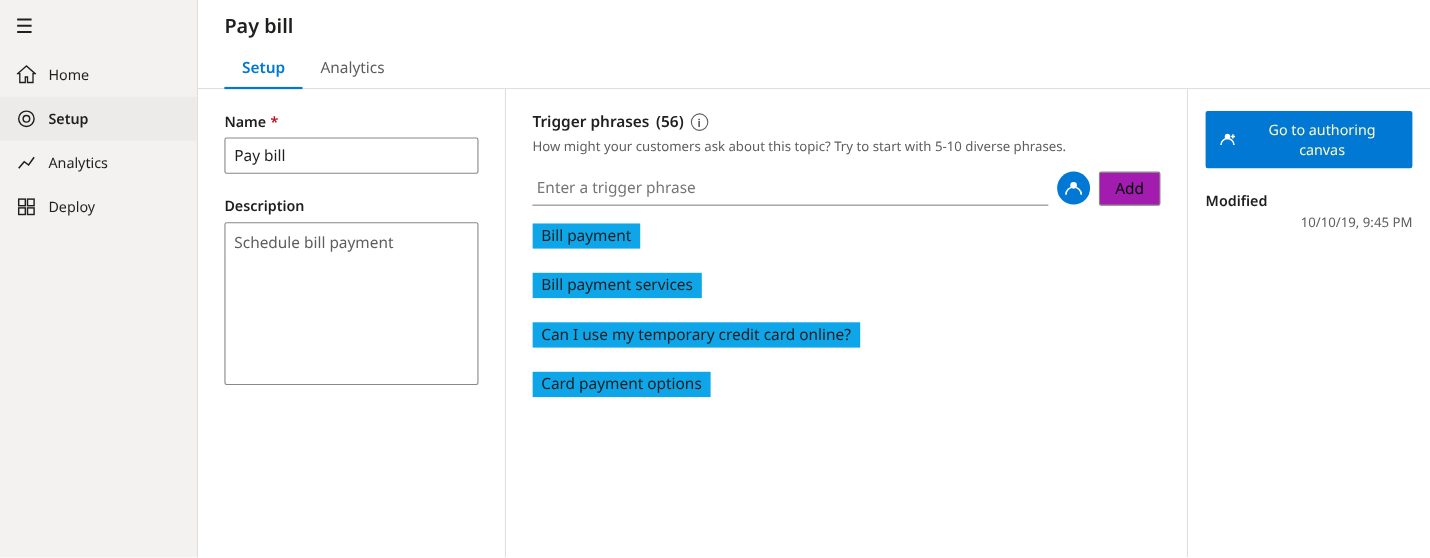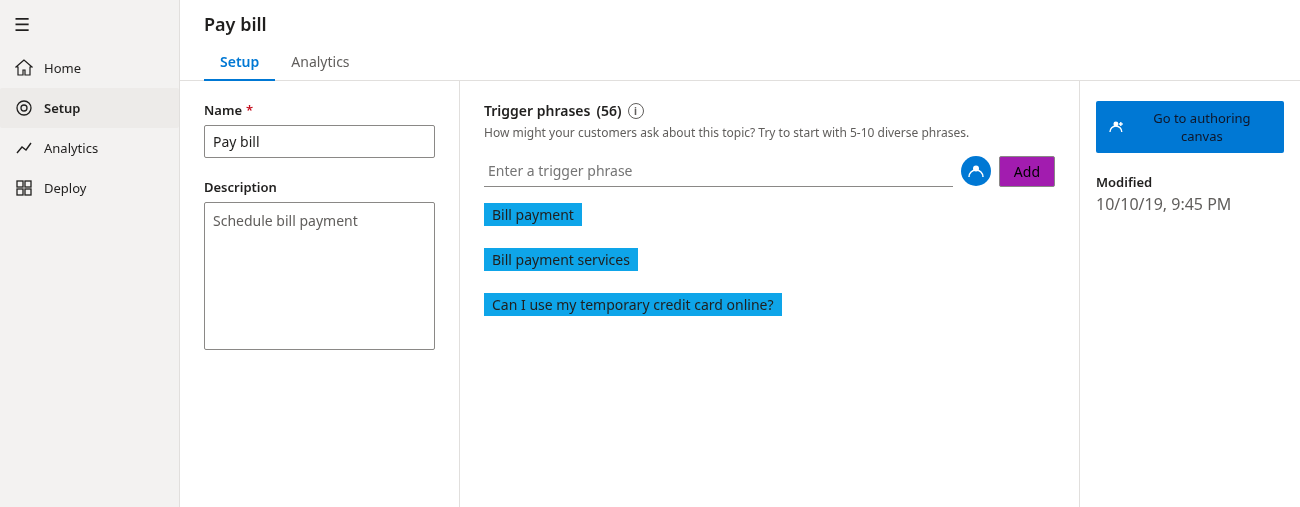--- a/index.html
+++ b/index.html
@@ -196,36 +196,36 @@
     }
 
     
     .right-panel {
       width: 220px;
       min-width: 220px;
       padding: 20px 16px;
     }
     .authoring-btn {
       background: #0078d4;
-      color: #0f172a;
+      color: #fef9c3;
       border: none;
       padding: 8px 12px;
       font-size: 13px;
       font-family: inherit;
       cursor: pointer;
       border-radius: 2px;
       width: 100%;
       display: flex;
       align-items: center;
       justify-content: center;
       gap: 8px;
       margin-bottom: 20px;
     }
     .modified-label { font-size: 13px; font-weight: 600; margin-bottom: 2px; }
-    .modified-value { font-size: 16px; color: #605e5c; }
+    .modified-value { font-size: 12px; color: #605e5c; text-align: right; }
 
     
     .middle-panel::-webkit-scrollbar { width: 6px; }
     .middle-panel::-webkit-scrollbar-thumb { background: #c8c6c4; }
   </style>
 </head>
 <body>
 
 <nav class="sidebar">
   <div class="sidebar-hamburger">☰</div>
@@ -320,20 +320,23 @@
       <div class="phrases-container">
         <div class="phrase-row">
           <span class="phrase-item">Bill payment</span>
         </div>
         <div class="phrase-row">
           <span class="phrase-item">Bill payment services</span>
         </div>
         <div class="phrase-row">
           <span class="phrase-item">Can I use my temporary credit card online?</span>
         </div>
+        <div class="phrase-row">
+          <span class="phrase-item">Card payment options</span>
+        </div>
       </div>
     </div>
 
     <div class="right-panel">
       <button class="authoring-btn">
         <svg width="16" height="16" viewBox="0 0 16 16" fill="none">
           <circle cx="8" cy="5" r="2.5" fill="white"></circle>
           <path d="M2 13c0-3.314 2.686-6 6-6s6 2.686 6 6" stroke="white" stroke-width="1.4" fill="none"></path>
           <path d="M13 3v4M11 5h4" stroke="white" stroke-width="1.4"></path>
         </svg>

